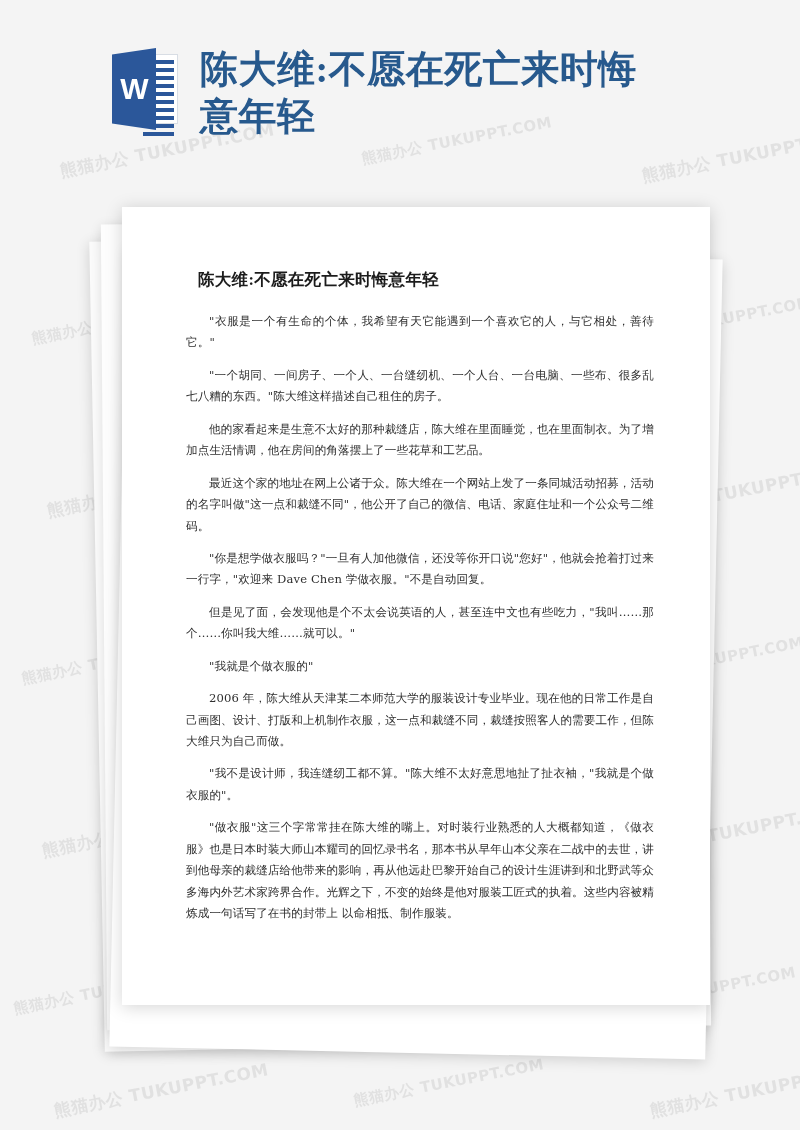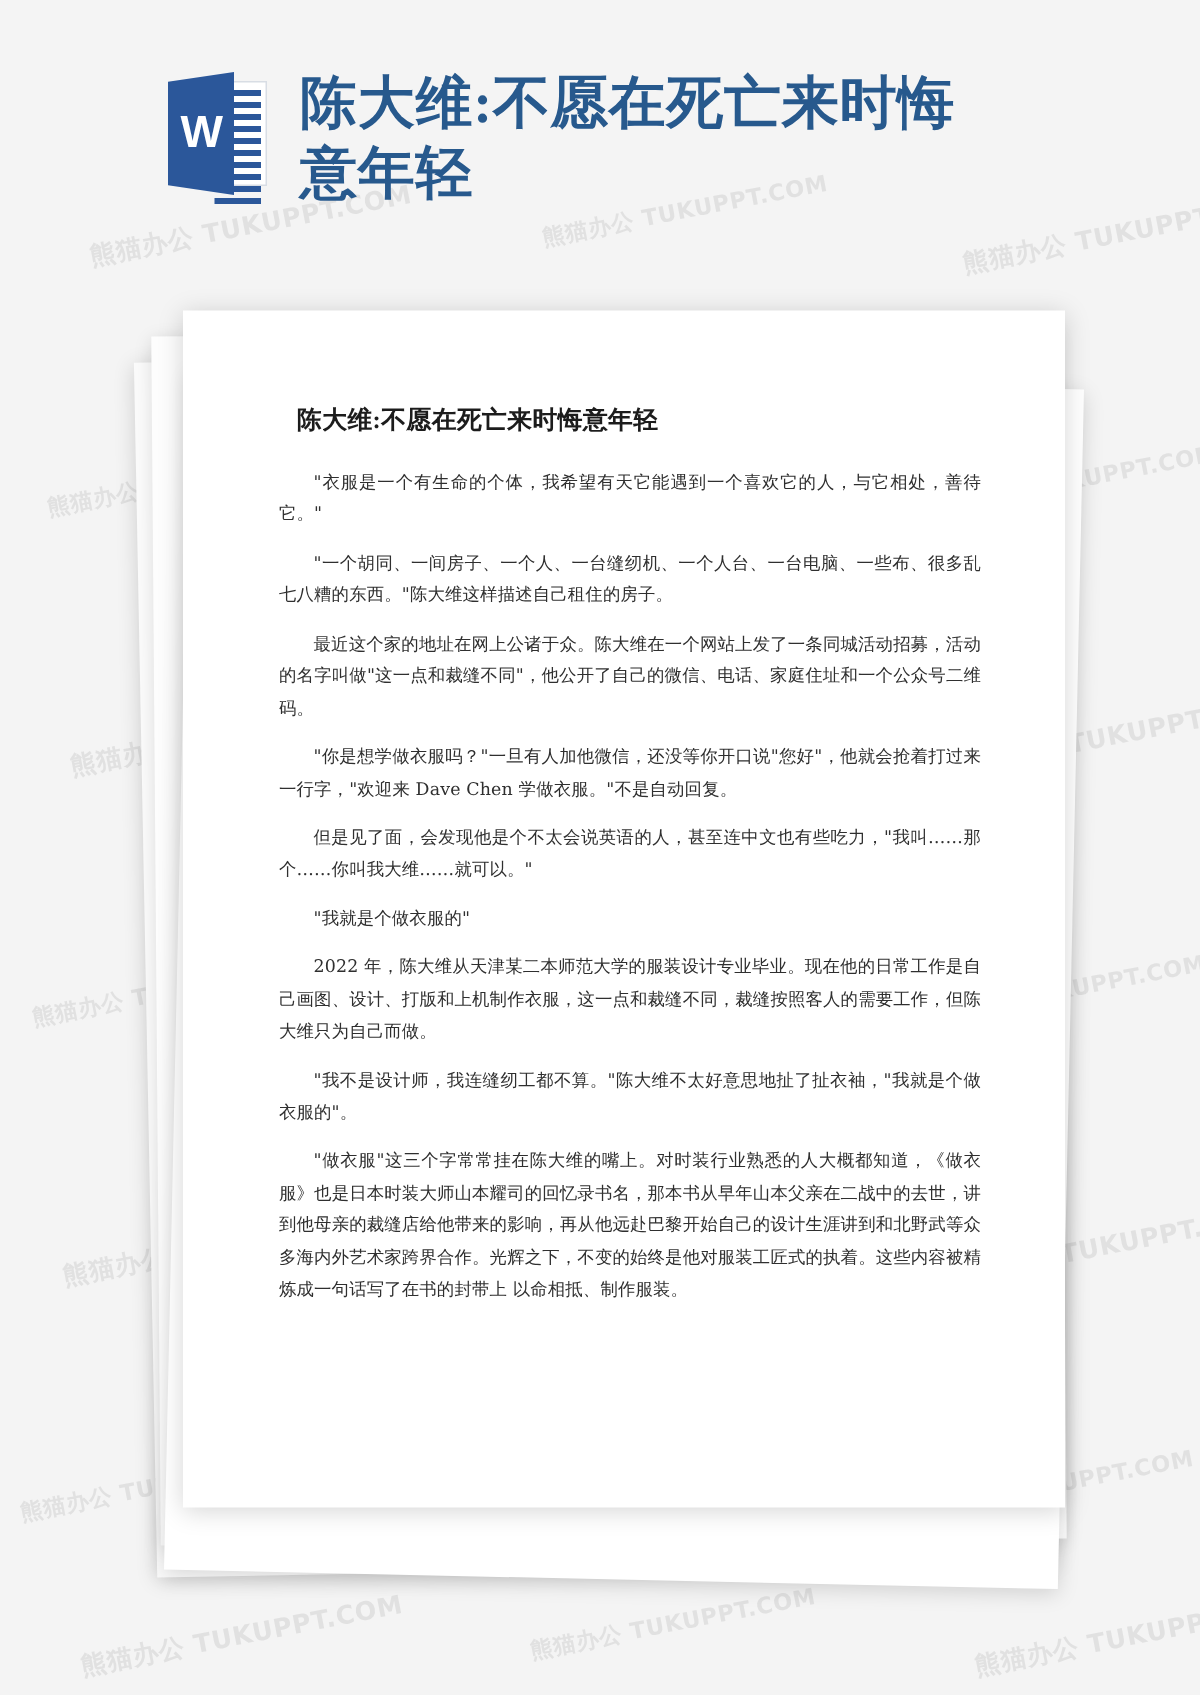--- a/index.html
+++ b/index.html
@@ -181,25 +181,26 @@
   <div class="sheet sheet-b2"></div>
   <div class="sheet sheet-b3"></div>
 
   <div class="sheet sheet-main">
     <div class="doc-body">
 
       <h1 class="doc-title">陈大维:不愿在死亡来时悔意年轻</h1>
 
       <p class="para">"衣服是一个有生命的个体，我希望有天它能遇到一个喜欢它的人，与它相处，善待它。"</p>
       <p class="para">"一个胡同、一间房子、一个人、一台缝纫机、一个人台、一台电脑、一些布、很多乱七八糟的东西。"陈大维这样描述自己租住的房子。</p>
+      <p class="para">他的家看起来是生意不太好的那种裁缝店，陈大维在里面睡觉，也在里面制衣。为了增加点生活情调，他在房间的角落摆上了一些花草和工艺品。</p>
       <p class="para">最近这个家的地址在网上公诸于众。陈大维在一个网站上发了一条同城活动招募，活动的名字叫做"这一点和裁缝不同"，他公开了自己的微信、电话、家庭住址和一个公众号二维码。</p>
       <p class="para">"你是想学做衣服吗？"一旦有人加他微信，还没等你开口说"您好"，他就会抢着打过来一行字，"欢迎来 Dave Chen 学做衣服。"不是自动回复。</p>
       <p class="para">但是见了面，会发现他是个不太会说英语的人，甚至连中文也有些吃力，"我叫……那个……你叫我大维……就可以。"</p>
       <p class="para">"我就是个做衣服的"</p>
-      <p class="para">2022 年，陈大维从天津某二本师范大学的服装设计专业毕业。现在他的日常工作是自己画图、设计、打版和上机制作衣服，这一点和裁缝不同，裁缝按照客人的需要工作，但陈大维只为自己而做。</p>
+      <p class="para">2006 年，陈大维从天津某二本师范大学的服装设计专业毕业。现在他的日常工作是自己画图、设计、打版和上机制作衣服，这一点和裁缝不同，裁缝按照客人的需要工作，但陈大维只为自己而做。</p>
       <p class="para">"我不是设计师，我连缝纫工都不算。"陈大维不太好意思地扯了扯衣袖，"我就是个做衣服的"。</p>
       <p class="para">"做衣服"这三个字常常挂在陈大维的嘴上。对时装行业熟悉的人大概都知道，《做衣服》也是日本时装大师山本耀司的回忆录书名，那本书从早年山本父亲在二战中的去世，讲到他母亲的裁缝店给他带来的影响，再从他远赴巴黎开始自己的设计生涯讲到和北野武等众多海内外艺术家跨界合作。光辉之下，不变的始终是他对服装工匠式的执着。这些内容被精炼成一句话写了在书的封带上 以命相抵、制作服装。</p>
 
     </div>
   </div>
 </div>
 
 <div class="wm-layer" id="wmLayer">
     <div class="wm big" style="left: 58px; top: 160px;">熊猫办公 TUKUPPT.COM</div>
     <div class="wm mid" style="left: 360px; top: 150px;">熊猫办公 TUKUPPT.COM</div>

